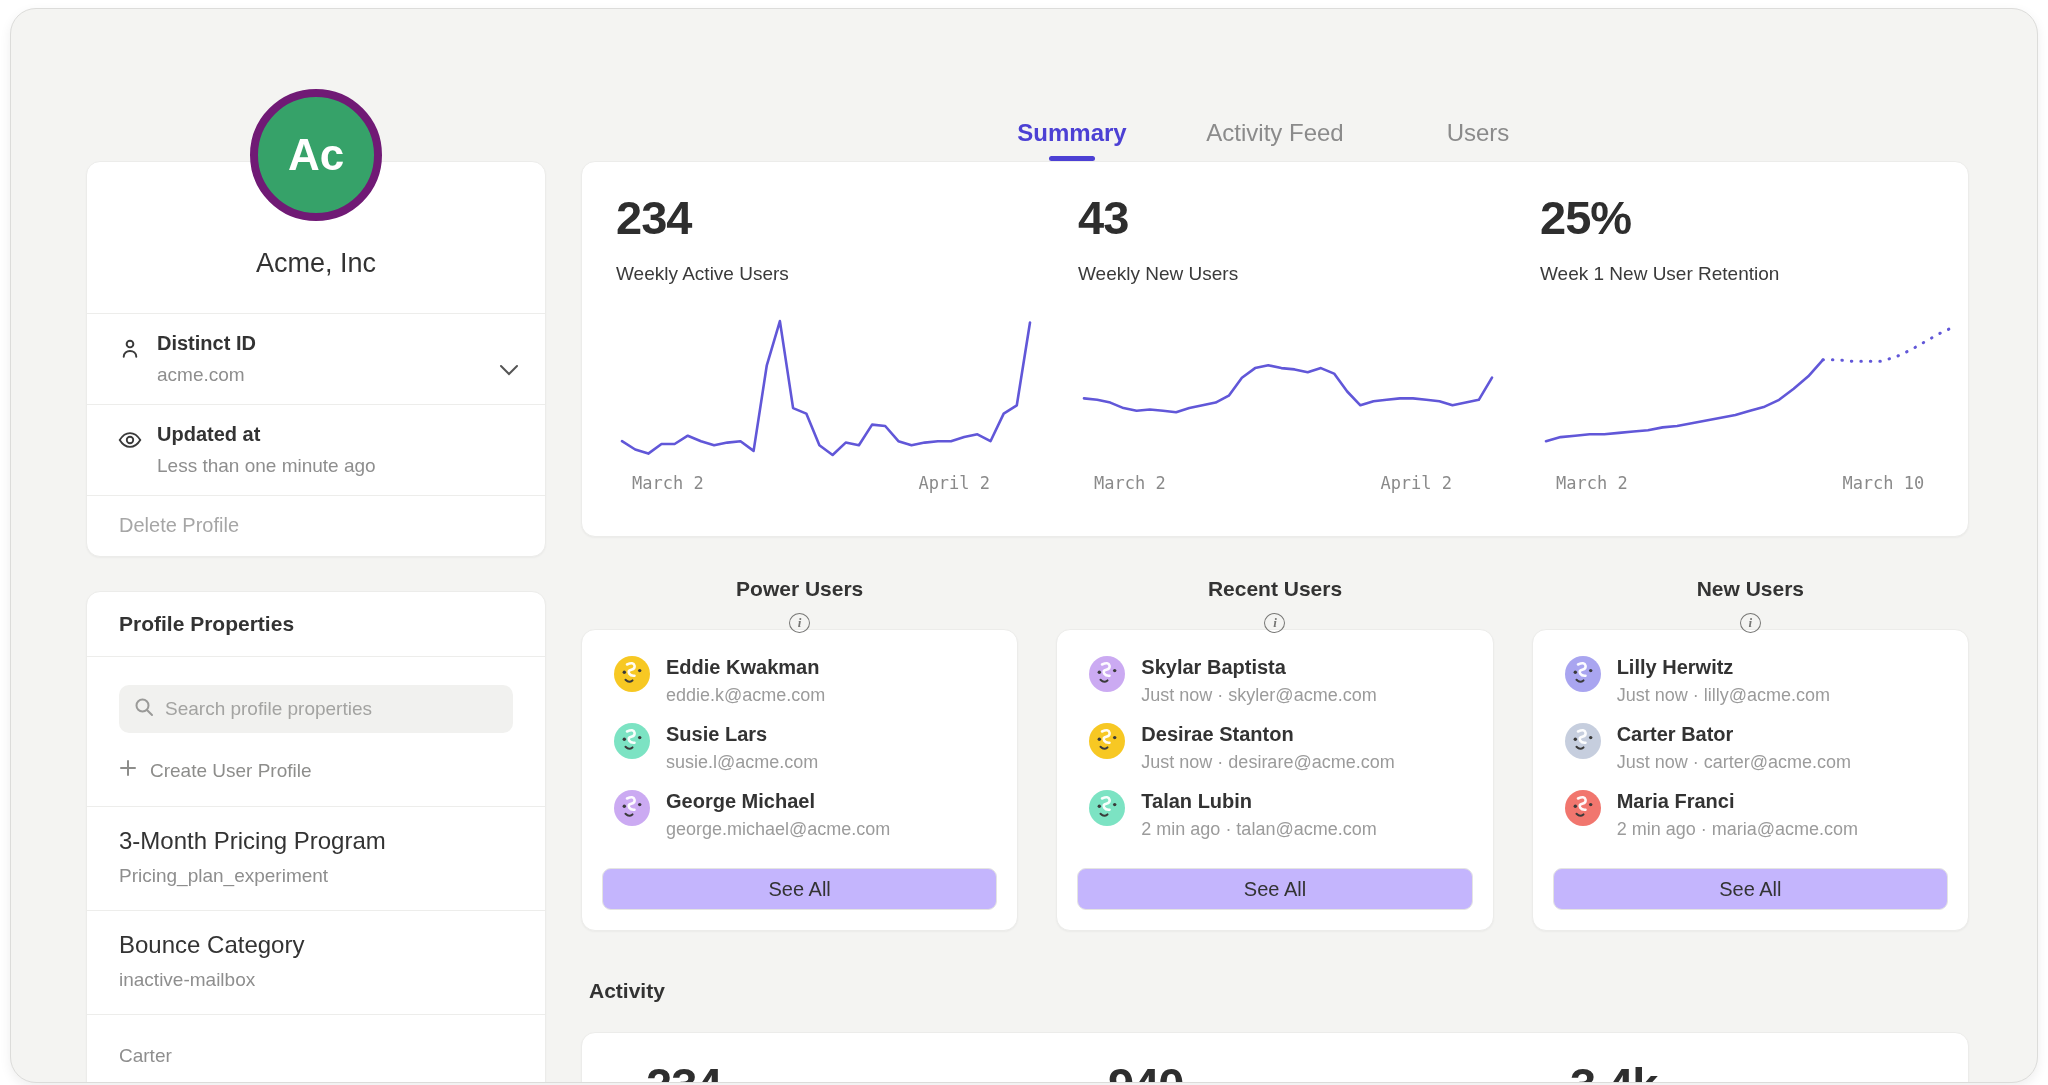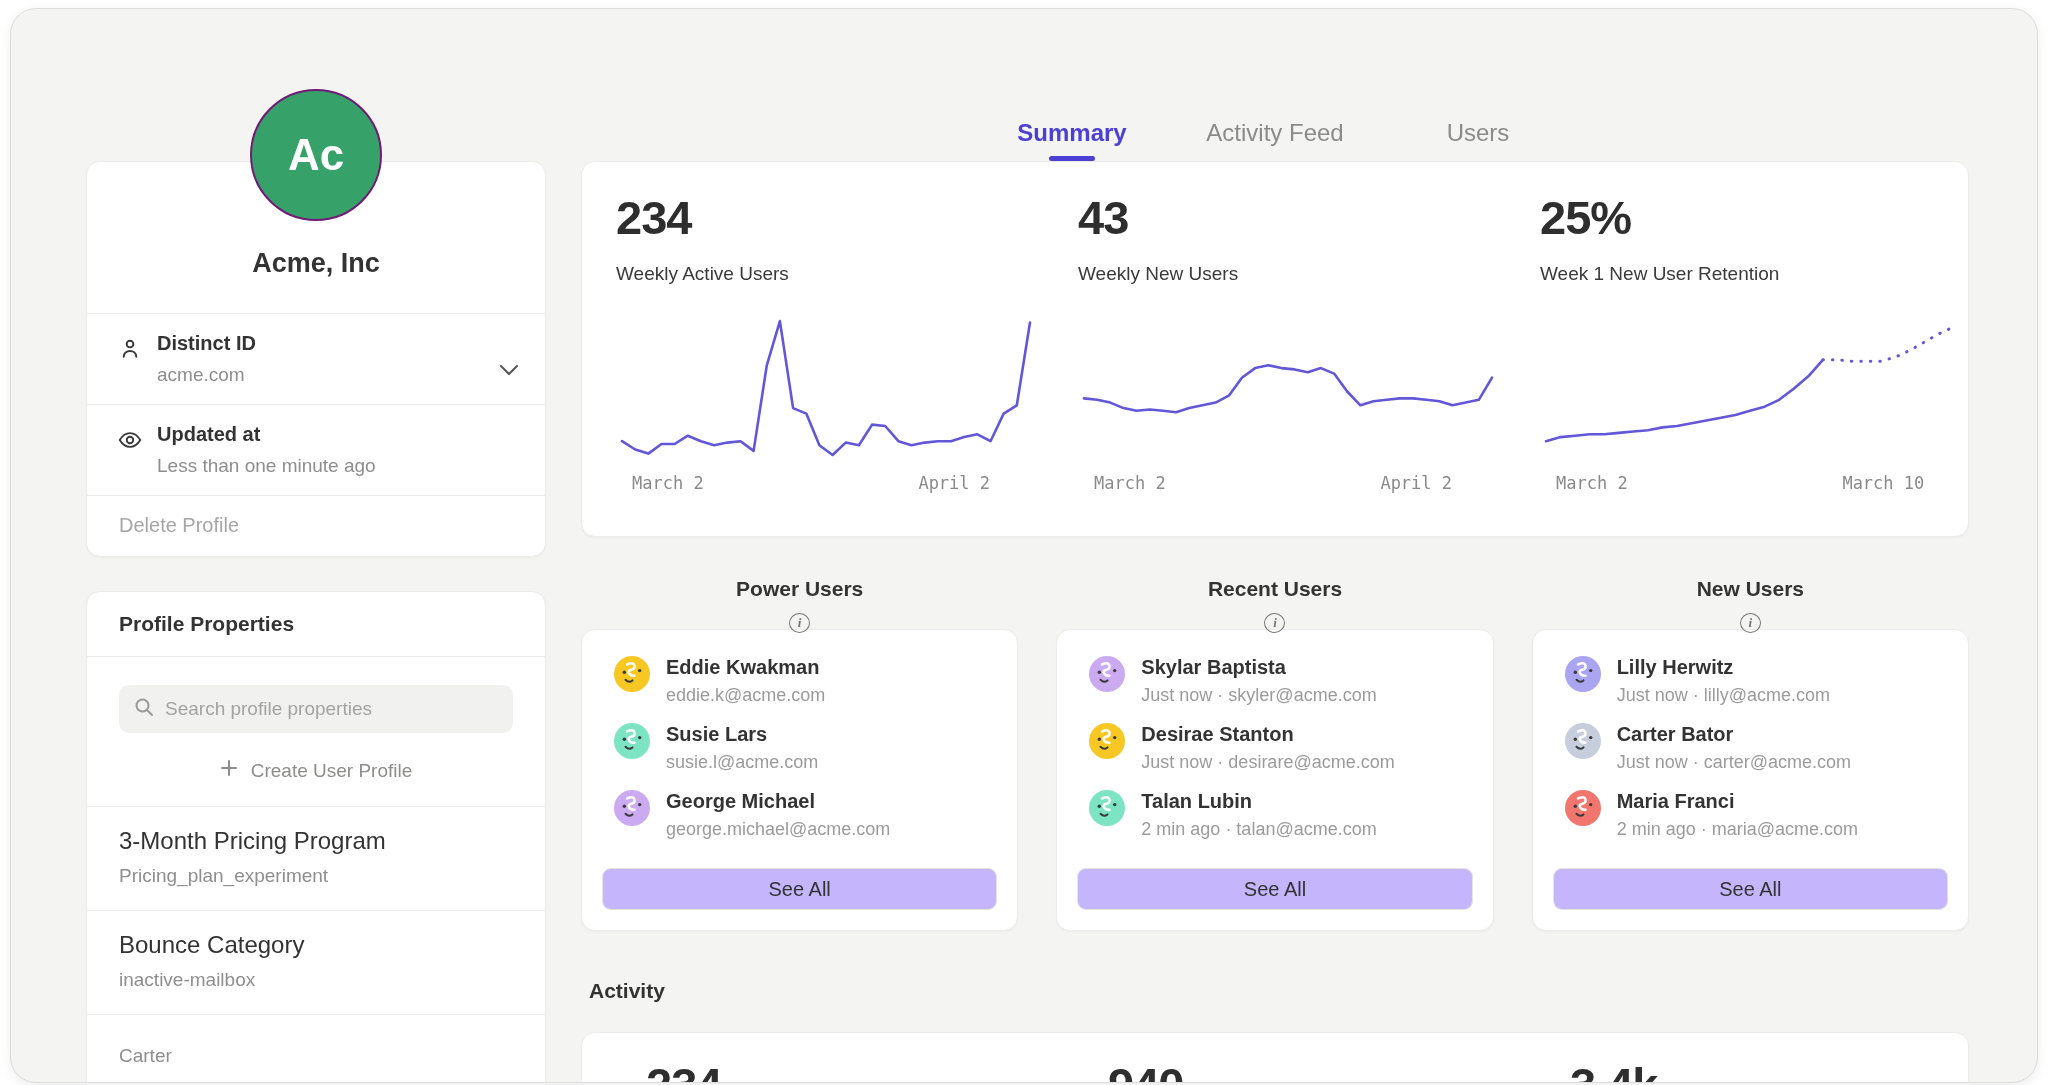--- a/index.html
+++ b/index.html
@@ -19,42 +19,42 @@
     background:#fff;border:1px solid #ececea;border-radius:14px;
     box-shadow:0 1px 2px rgba(0,0,0,.04);
     box-sizing:border-box;
   }
   .divider{height:1px;background:#ededeb;}
 
   
   #profile-card{position:absolute;left:75px;top:152px;width:460px;height:396px;}
   .org-avatar{
     position:absolute;left:239px;top:80px;width:132px;height:132px;border-radius:50%;
-    background:#36a269;border:2px solid #701a75;box-sizing:border-box;z-index:3;
+    background:#36a269;border:8px solid #701a75;box-sizing:border-box;z-index:3;
     display:flex;align-items:center;justify-content:center;
     color:#fff;font-size:44px;font-weight:bold;letter-spacing:0;
   }
   .org-name{height:151px;box-sizing:border-box;padding-top:86px;text-align:center;
-    font-size:27px;font-weight:bold;color:#333;}
+    font-size:27px;font-weight:normal;color:#333;}
   .prow{position:relative;padding:18px 60px 18px 70px;}
   .prow .row-icon{position:absolute;left:30px;top:22px;}
   .prow-label{font-size:20px;font-weight:bold;color:#333;}
   .prow-value{margin-top:9px;font-size:19px;color:#8e8e8e;}
   .prow .chevron{position:absolute;right:26px;bottom:24px;cursor:pointer;}
   .delete-row{height:58px;line-height:58px;padding-left:32px;font-size:20px;color:#a6a6a6;cursor:pointer;}
 
   #props-card{position:absolute;left:75px;top:582px;width:460px;height:540px;}
   .props-head{height:64px;line-height:64px;padding:0 32px;font-size:21px;font-weight:bold;color:#333;}
   .search-wrap{margin:28px 32px 0;height:48px;background:#f1f1ef;border-radius:10px;
     display:flex;align-items:center;padding:0 14px;box-sizing:border-box;}
   .search-wrap input{border:0;background:transparent;outline:none;width:100%;
     font-size:19px;color:#555;margin-left:8px;font-family:"Liberation Sans",sans-serif;}
   .search-wrap input::placeholder{color:#a3a3a1;}
   .create-row{margin:26px 32px 24px;display:flex;align-items:center;gap:13px;
-    color:#8d8d8b;font-size:19px;cursor:pointer;justify-content:center;}
+    color:#8d8d8b;font-size:19px;cursor:pointer;}
   .prop-item{padding:20px 32px 23px;}
   .prop-name{font-size:24px;font-weight:normal;color:#333;}
   .prop-value{margin-top:10px;font-size:19px;color:#8e8e8e;}
 
   
   .tabs{position:absolute;left:570px;top:102px;width:1388px;height:50px;
     display:flex;justify-content:center;}
   .tab{width:203px;text-align:center;font-size:24px;font-weight:500;color:#8b8b8b;
     position:relative;padding-top:8px;box-sizing:border-box;cursor:pointer;}
   .tab.active{color:#4c40d4;font-weight:bold;}

